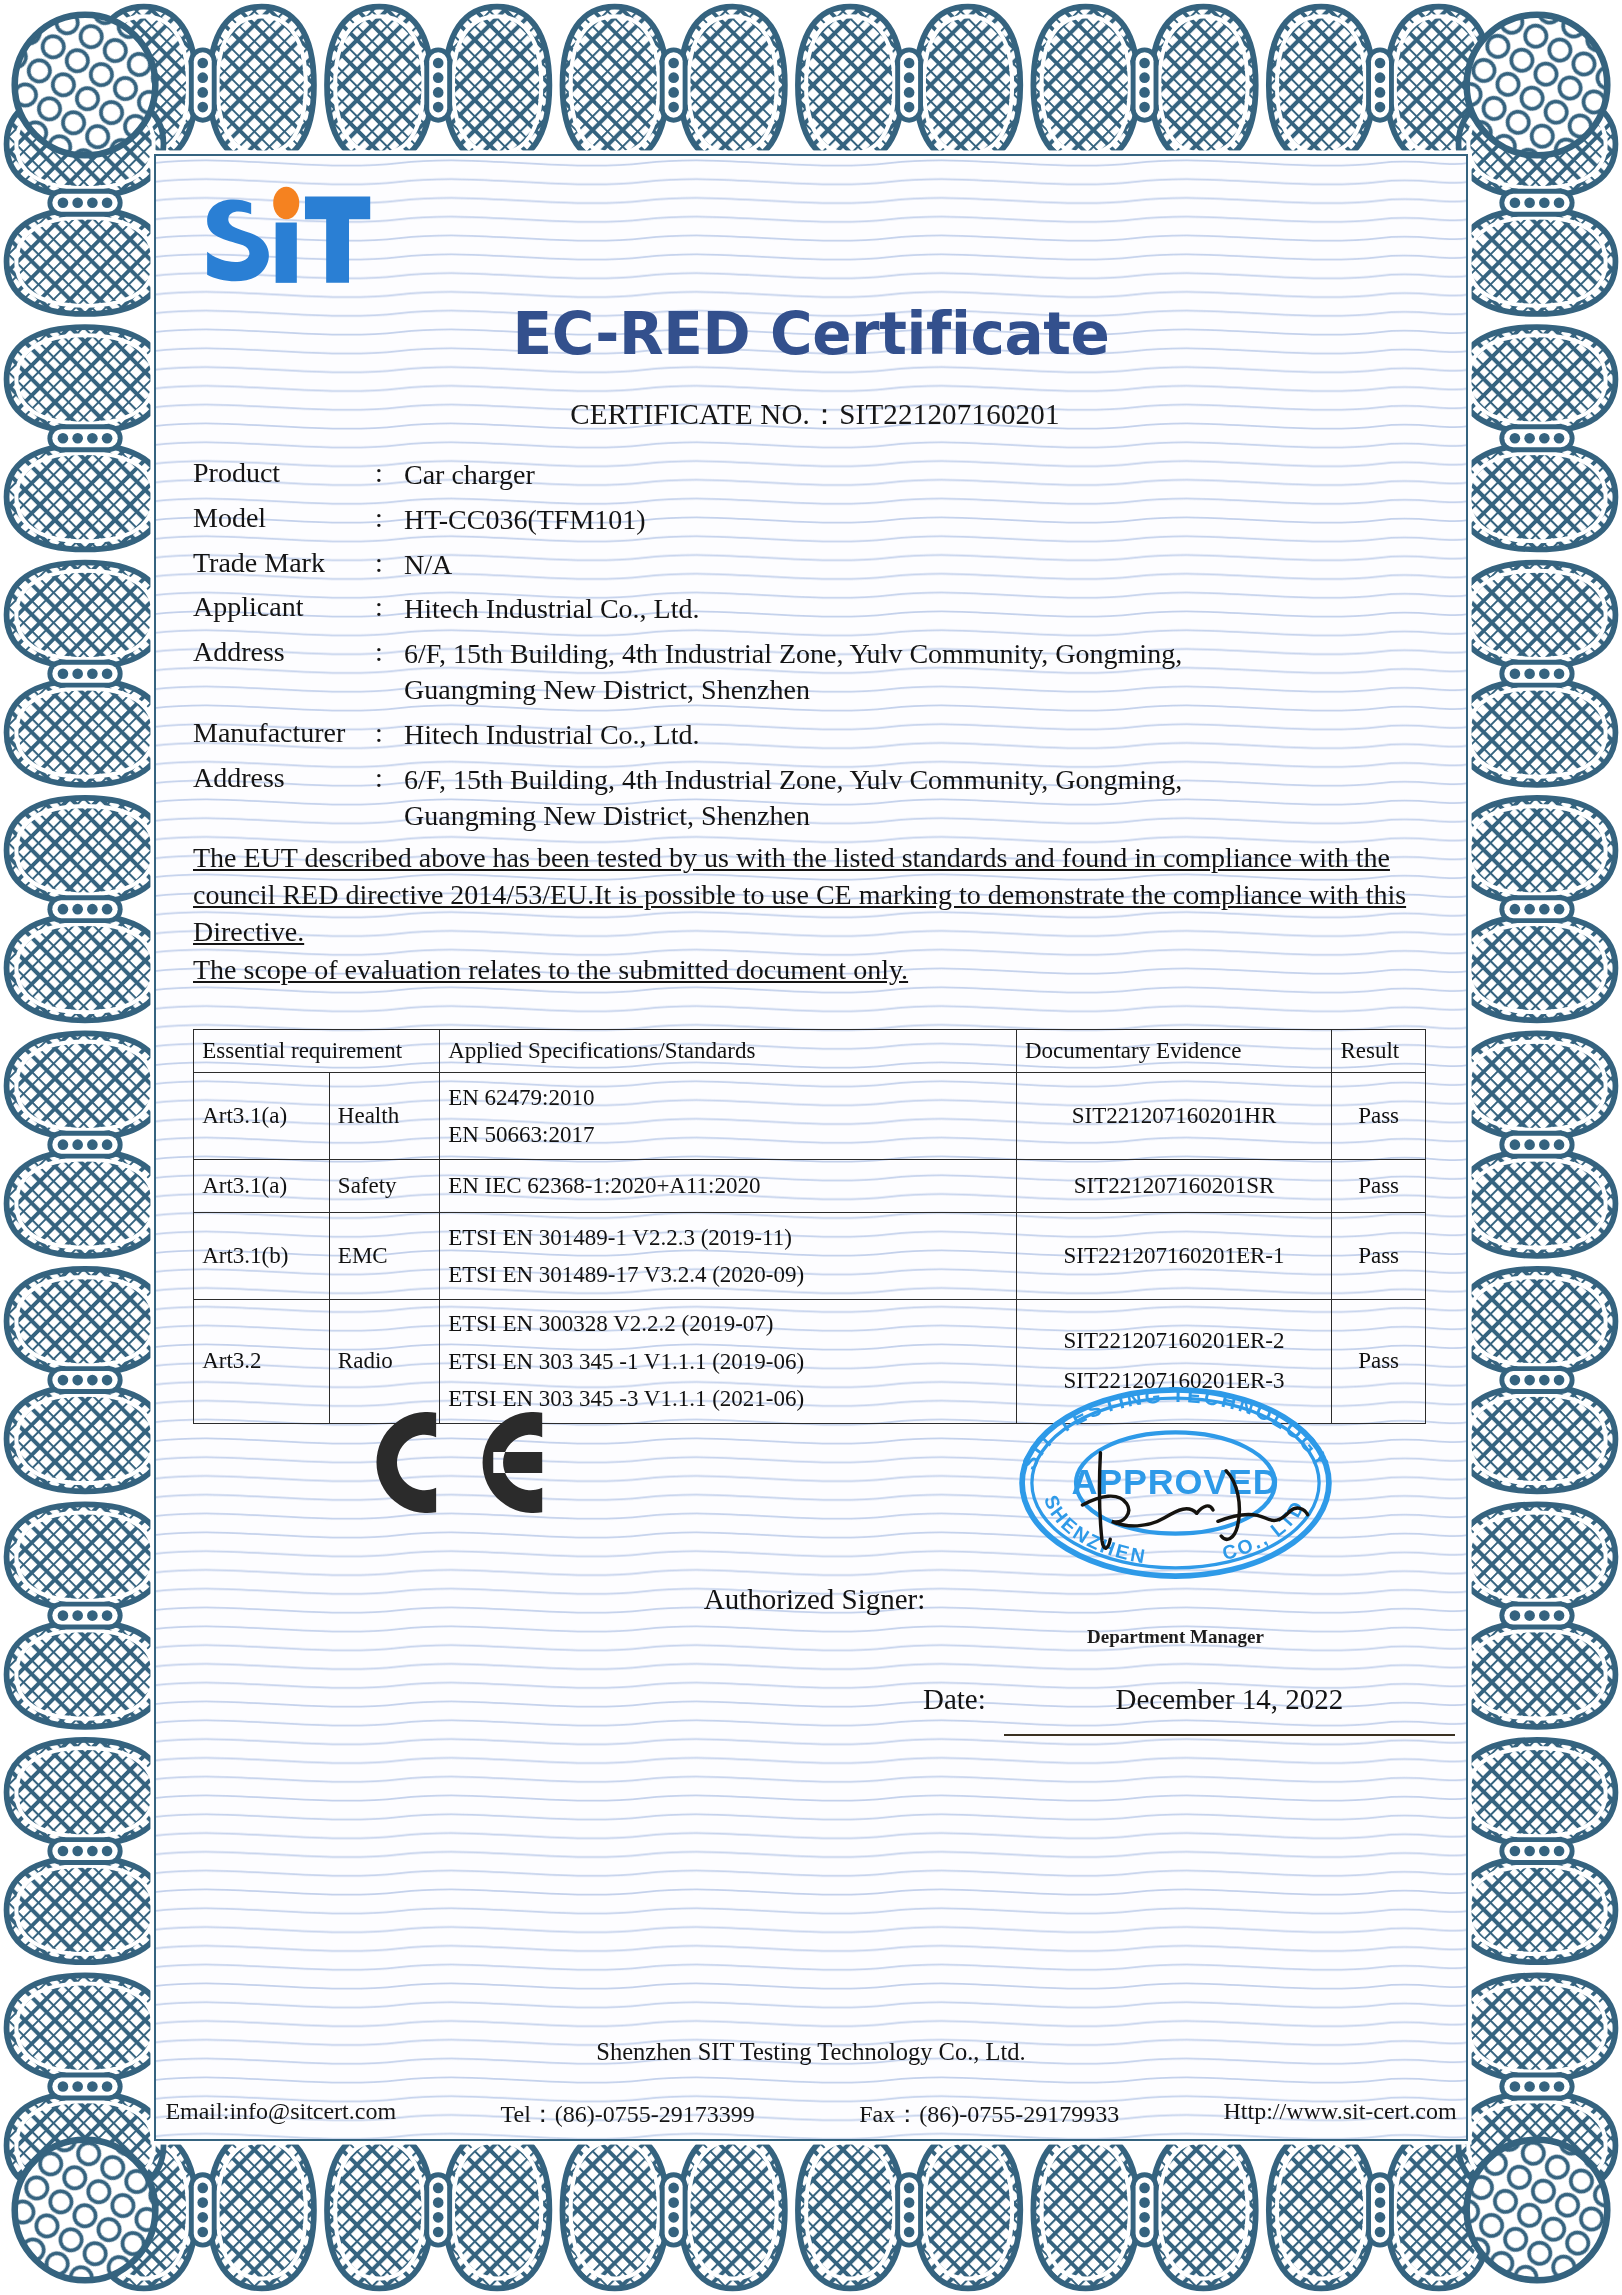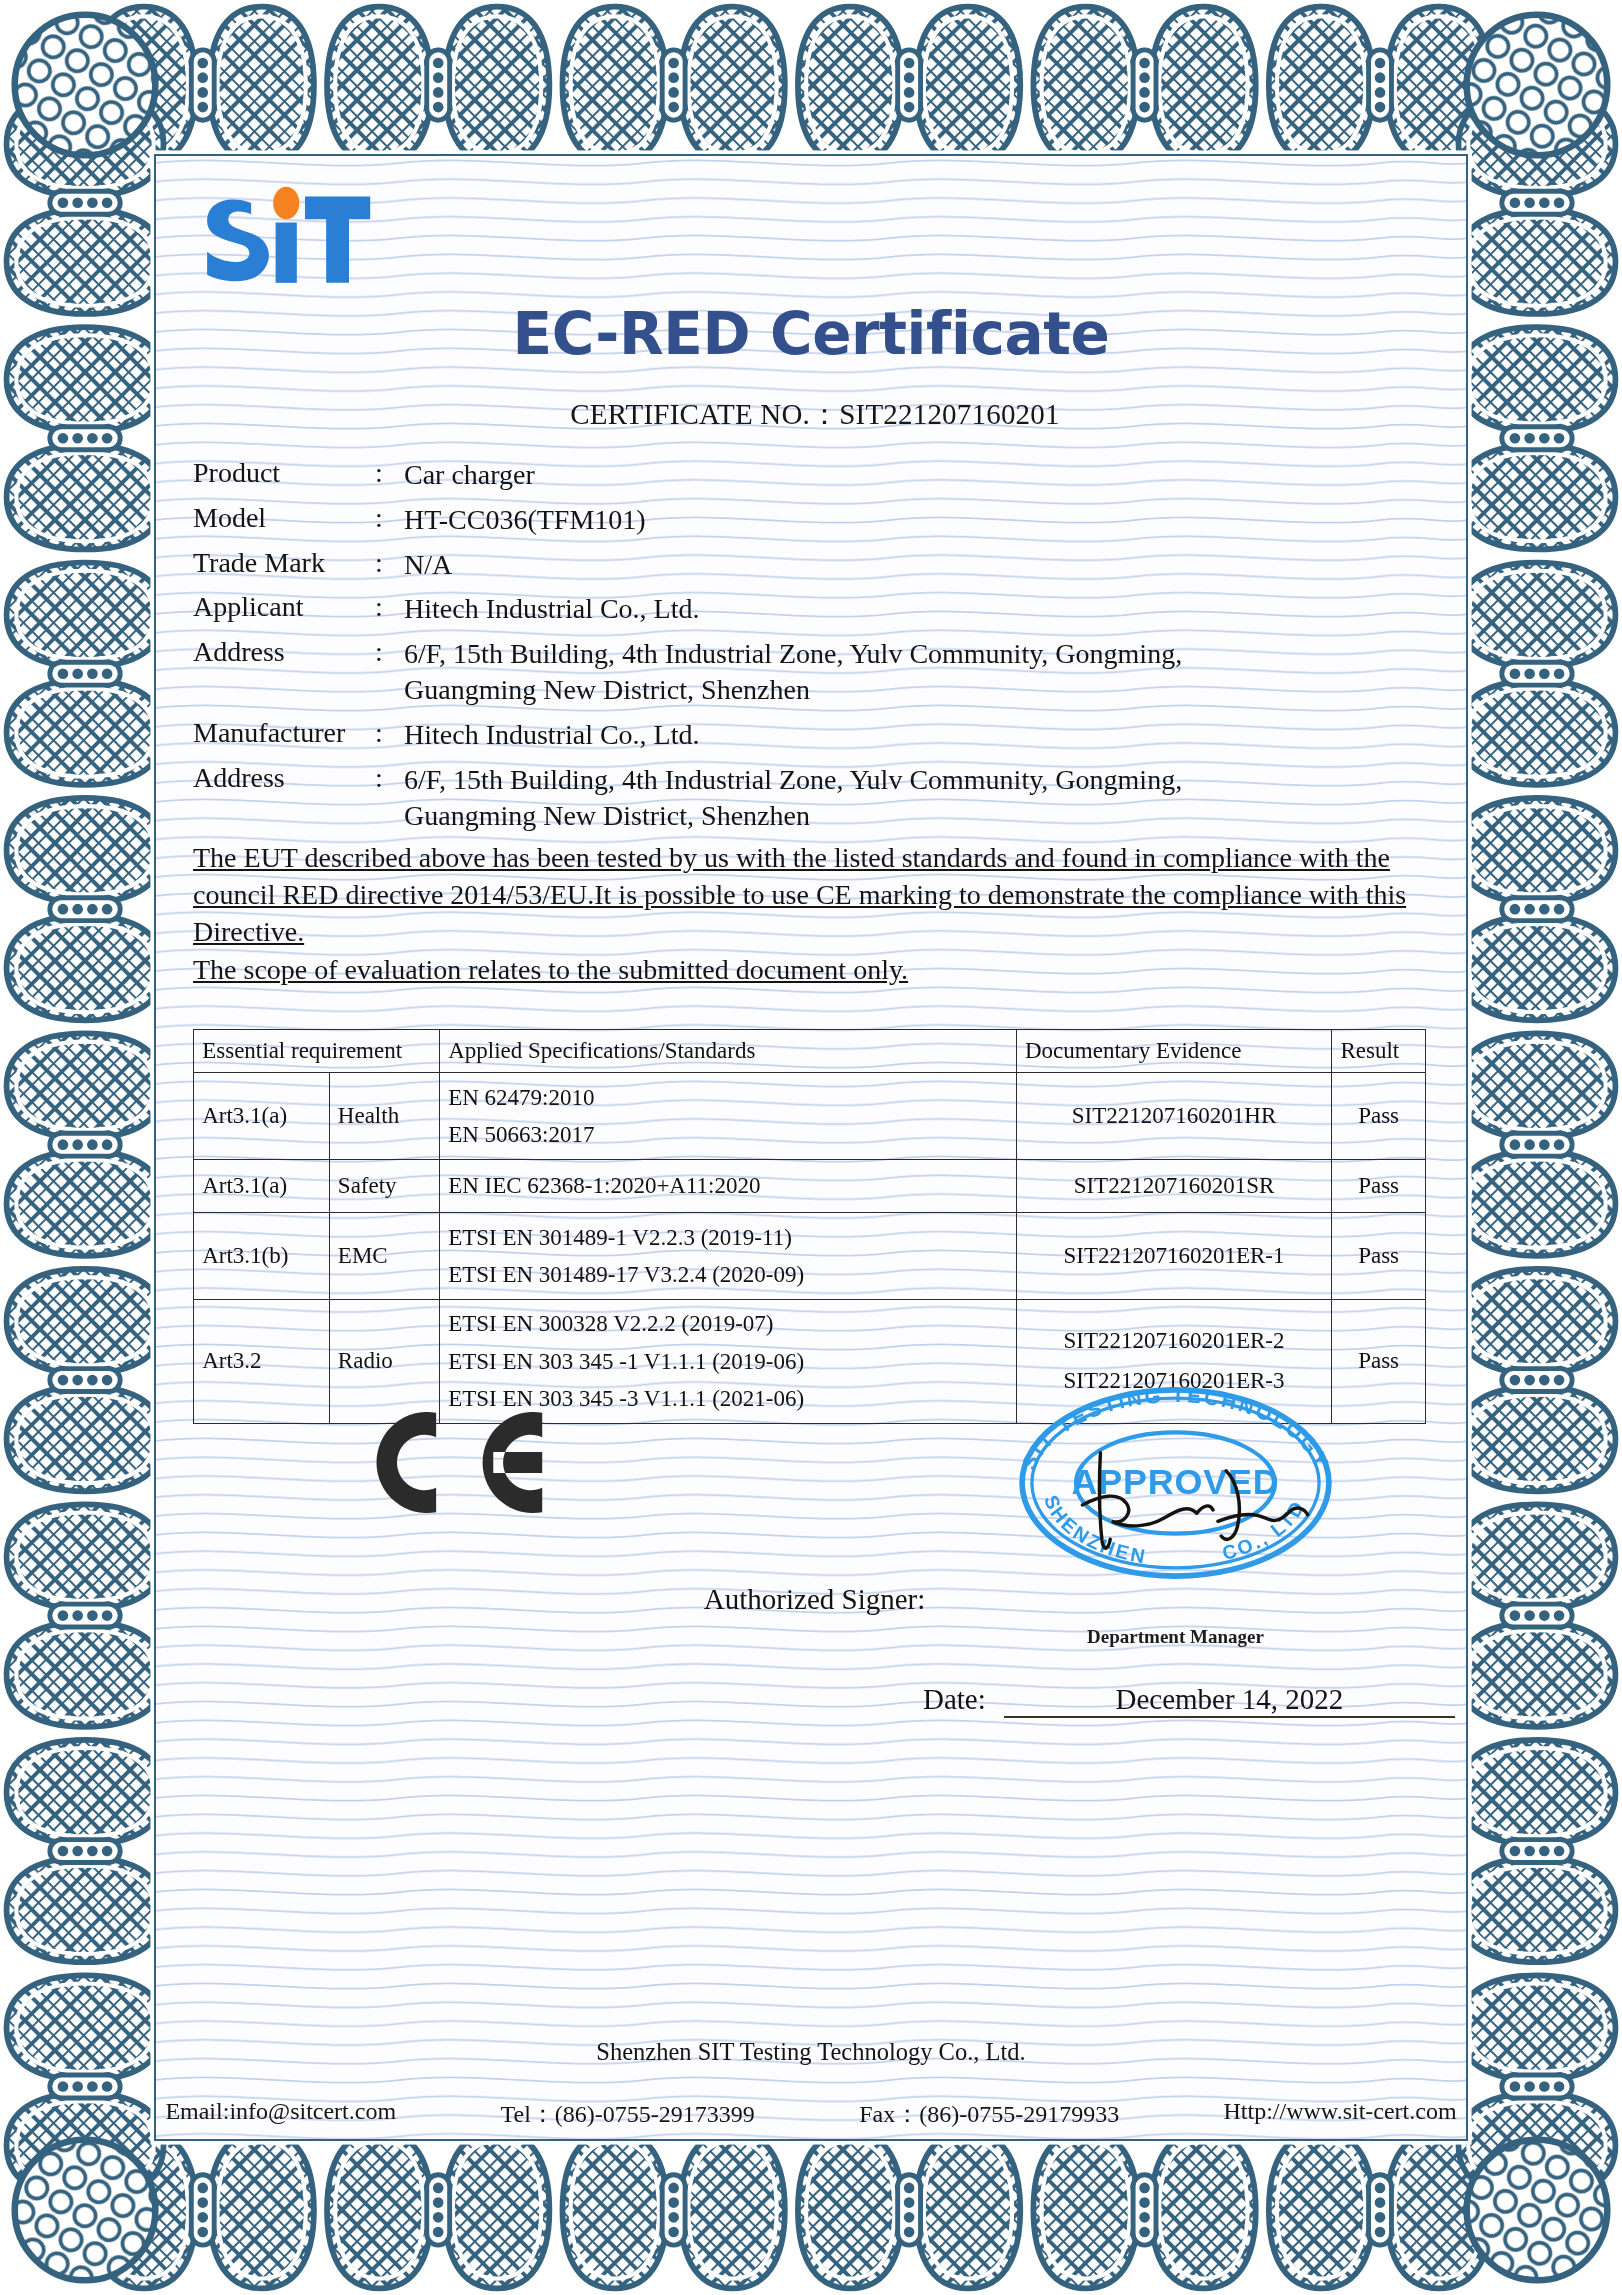--- a/index.html
+++ b/index.html
@@ -127,21 +127,21 @@
   #date-row {
     position:absolute; left:769px; top:1529px; width:532px;
     display:flex; align-items:baseline;
   }
   #date-label { font-size:29px; color:#131313; white-space:nowrap; }
   #date-value {
     flex:1; margin-left:18px;
     font-size:29px; color:#131313;
     text-align:center;
     border-bottom:2.5px solid #3a3122;
-    padding-bottom:0;
+    padding-bottom:18px;
   }
 
   
   #footer {
     position:absolute; left:0; right:0; bottom:11.4px;
     text-align:center; color:#141414;
   }
   #footer-company { font-size:24.5px; margin-bottom:11.4px; }
   #footer-contacts {
     display:flex; justify-content:space-between;

